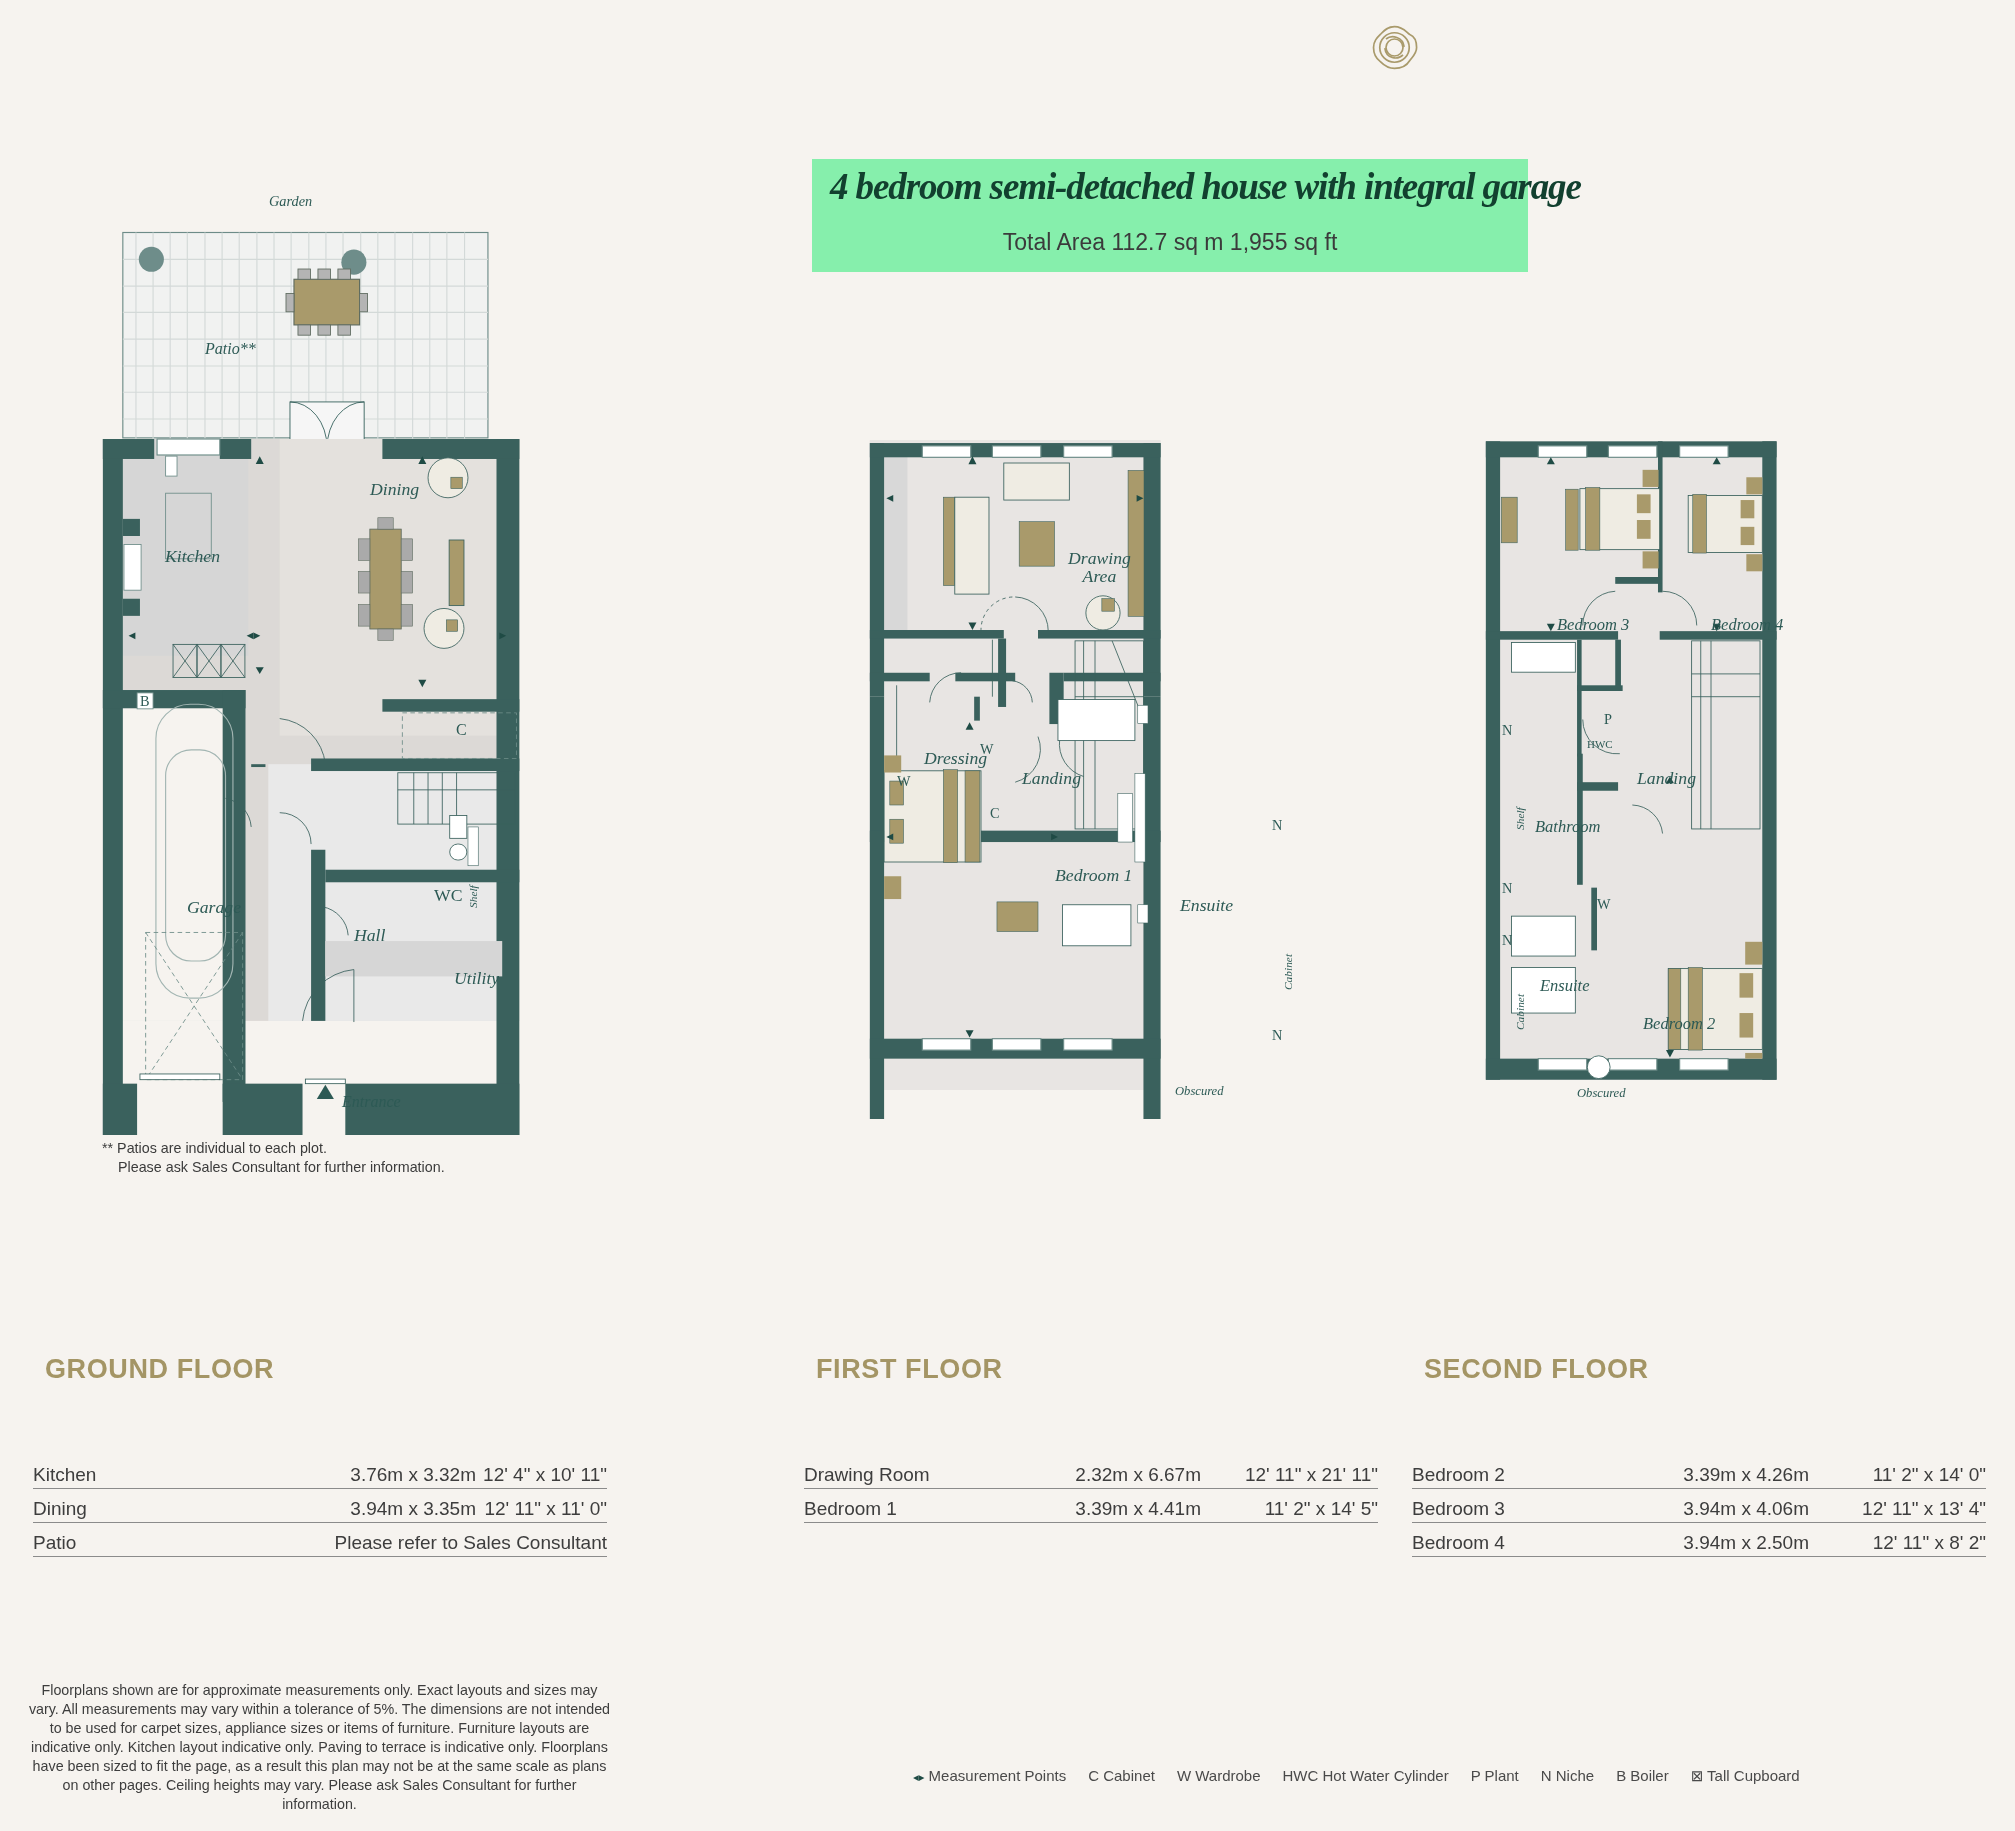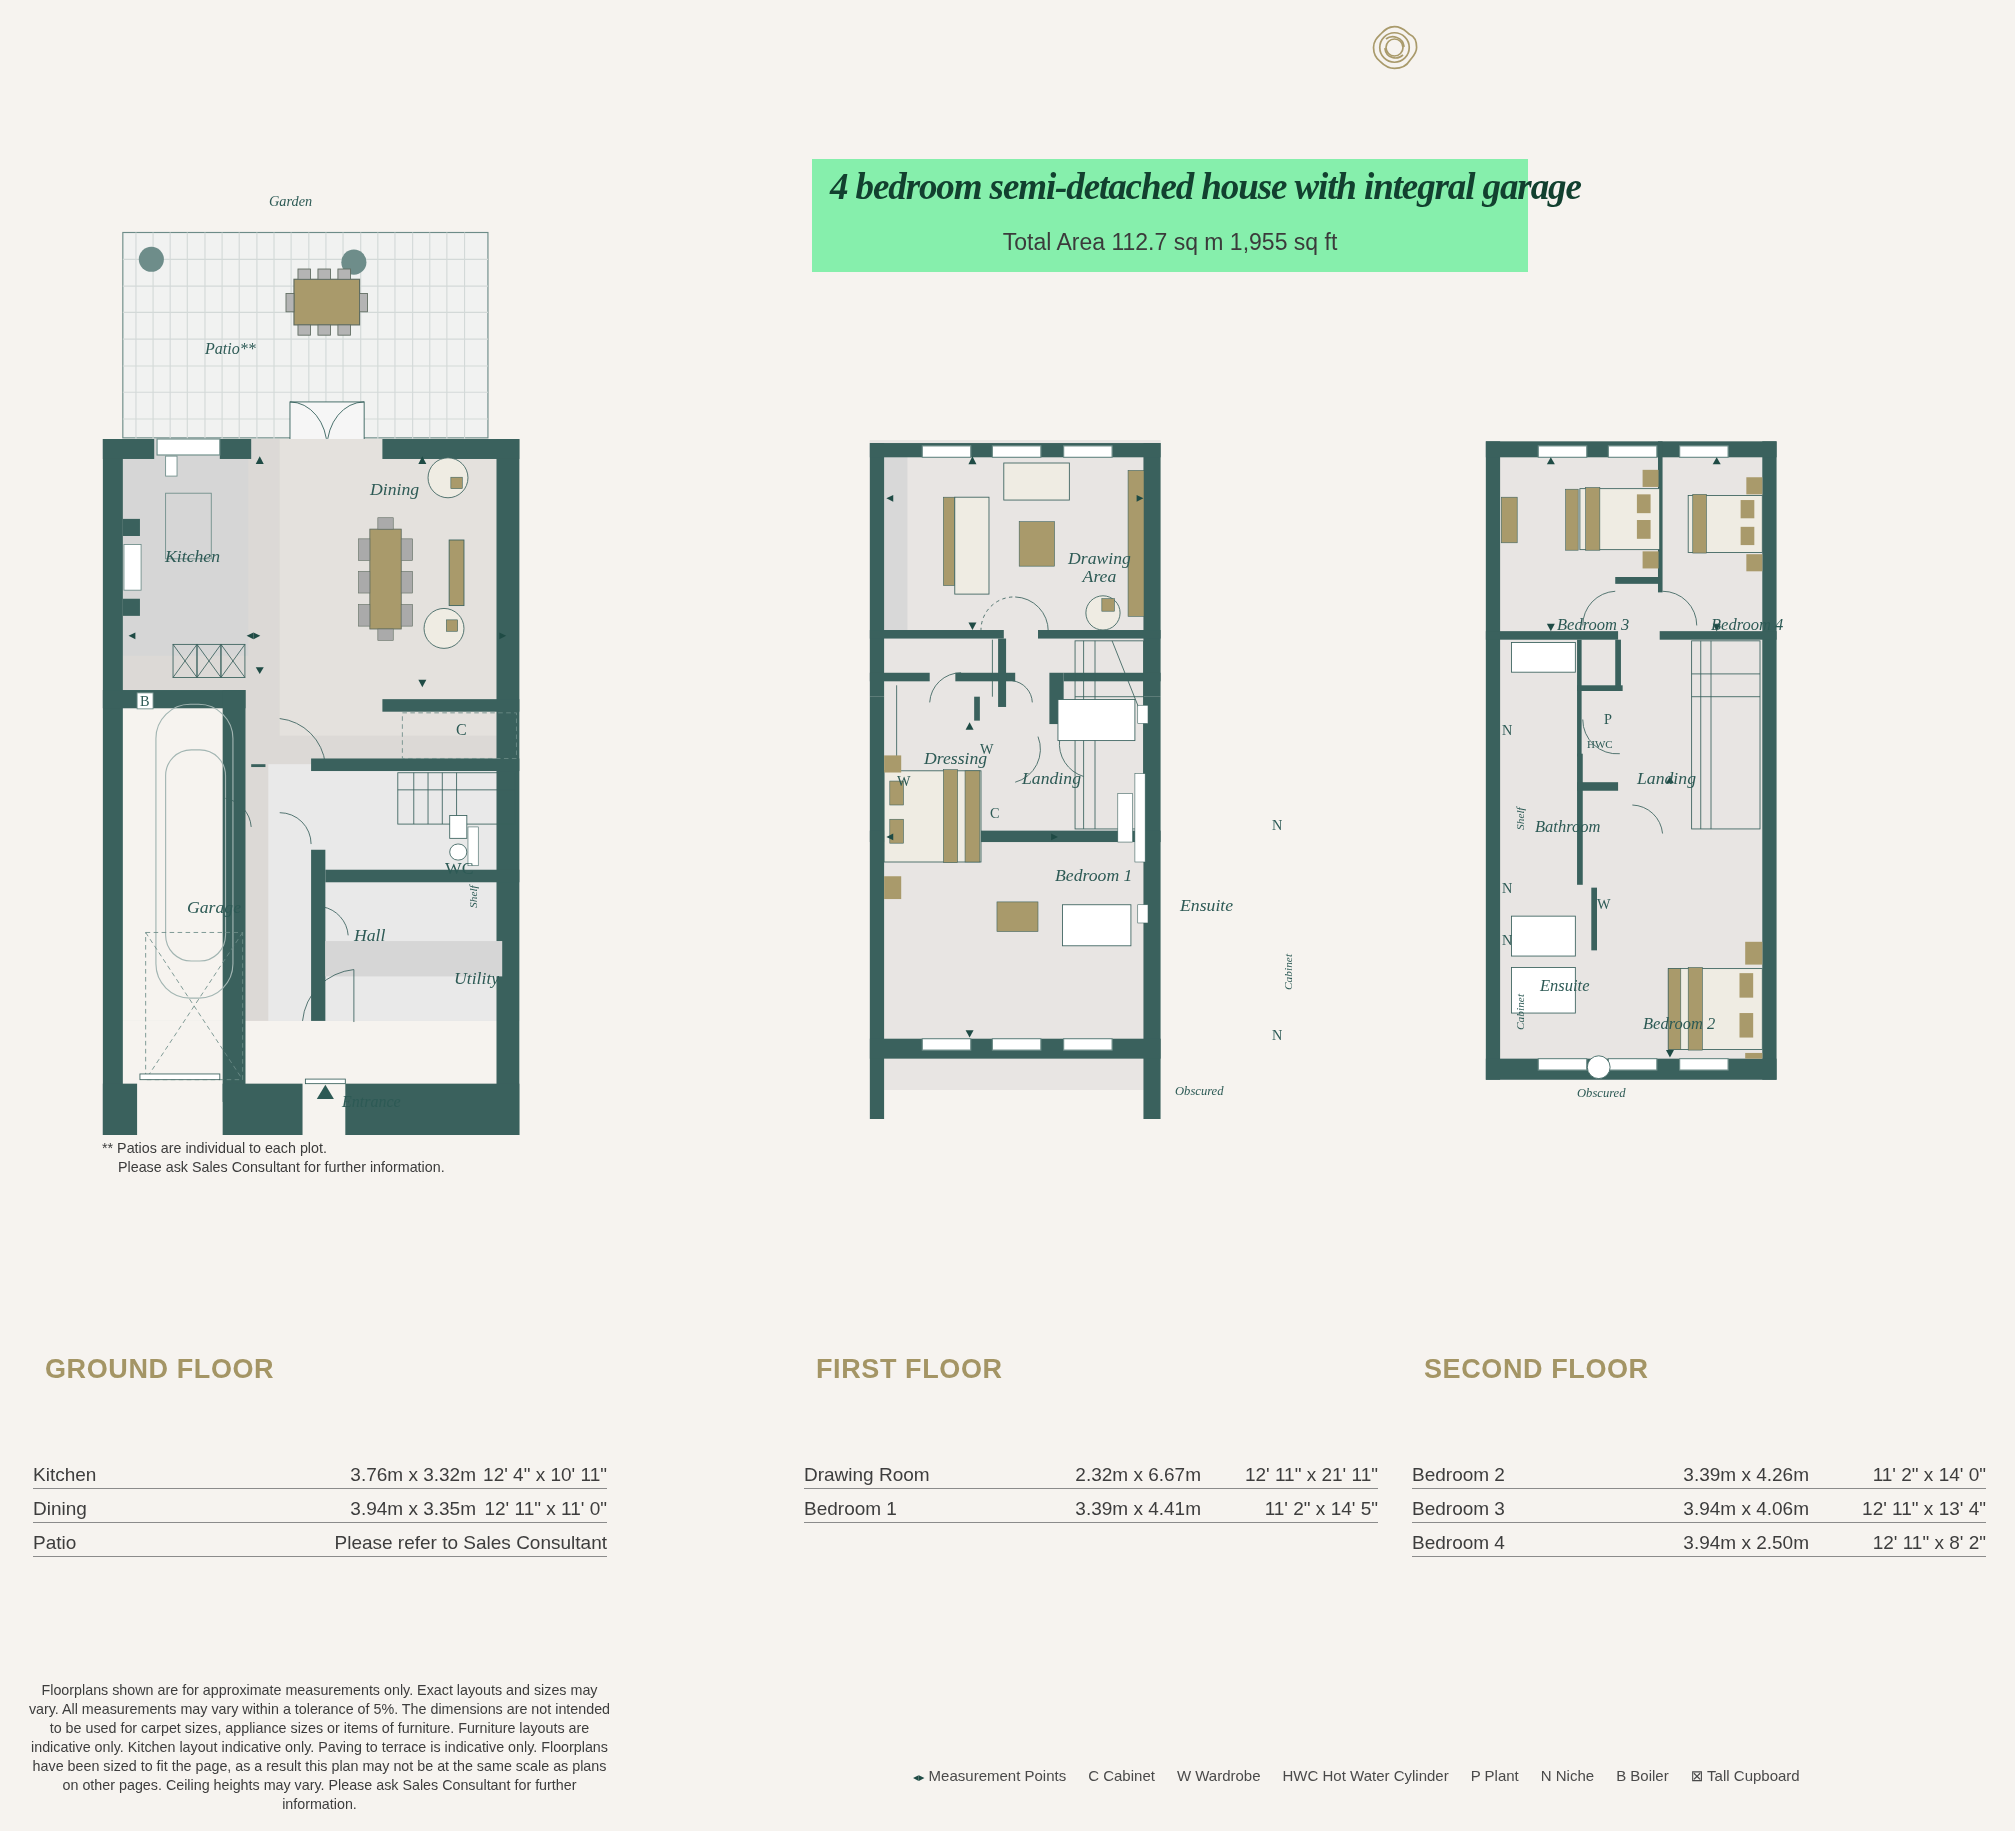--- a/index.html
+++ b/index.html
@@ -217,21 +217,21 @@
   </svg>
   
   <div class="plan-label lbl-sm" style="left:172px;top:4.6px;">Garden</div>
   <div class="plan-label lbl-big" style="left:108px;top:152px;font-size:16px;">Patio**</div>
   <div class="plan-label lbl-big" style="left:68px;top:358px;">Kitchen</div>
   <div class="plan-label lbl-big" style="left:273px;top:291px;">Dining</div>
   <div class="plan-label lbl-sm" style="left:43px;top:505px;font-style:normal;">B</div>
   <div class="plan-label lbl-big" style="left:359px;top:533px;font-style:normal;font-size:16px;">C</div>
   <div class="plan-label lbl-big" style="left:90px;top:709px;">Garage</div>
   <div class="plan-label lbl-big" style="left:257px;top:737px;">Hall</div>
-  <div class="plan-label lbl-big" style="left:337px;top:670px;font-style:normal;margin-left:11px;">WC</div>
+  <div class="plan-label lbl-big" style="left:337px;top:697px;font-style:normal;">WC</div>
   <div class="plan-label" style="left:370px;top:720px;font-size:11.4px;transform:rotate(-90deg);transform-origin:left top;">Shelf</div>
   <div class="plan-label lbl-big" style="left:357px;top:780px;">Utility</div>
   <div class="plan-label lbl-big" style="left:245px;top:905px;font-size:16px;">Entrance</div>
 </div>
 
 <div class="abs note">
   <div>** Patios are individual to each plot.</div>
   <div style="padding-left:16px;">Please ask Sales Consultant for further information.</div>
 </div>
 

